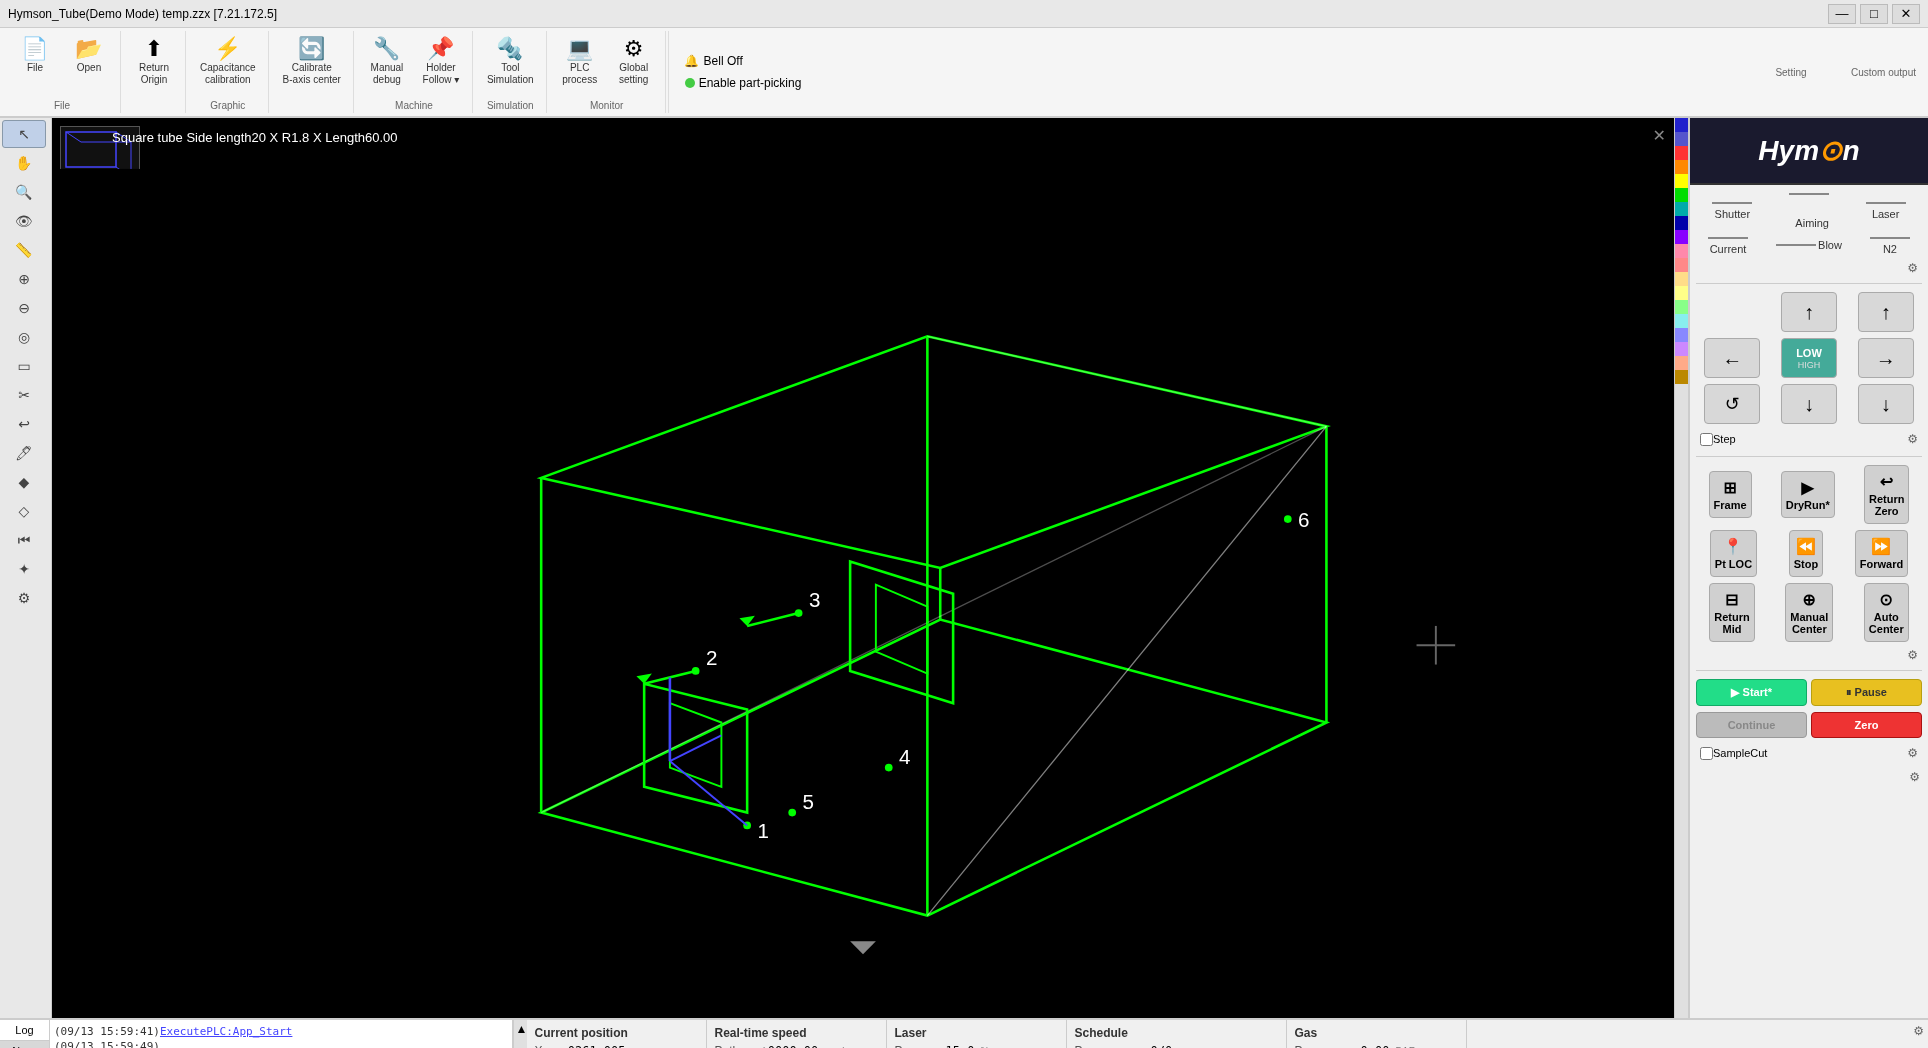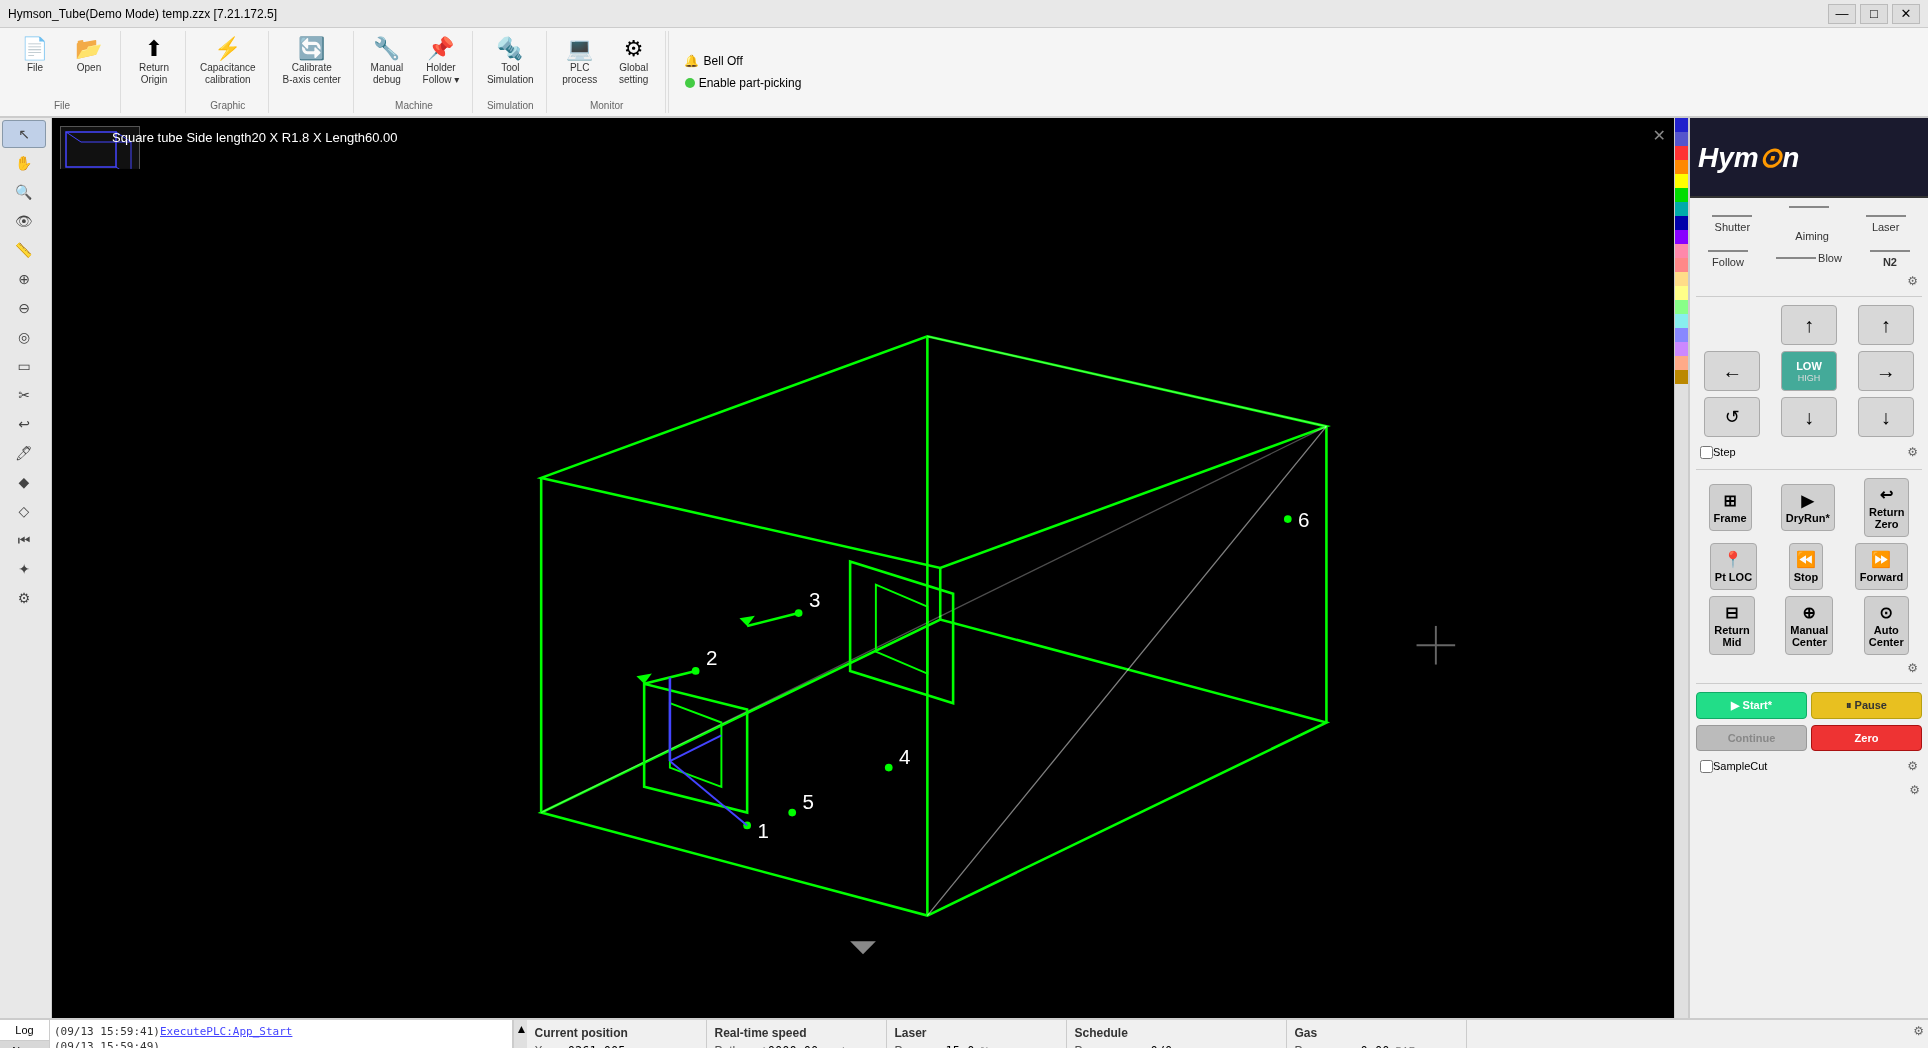--- a/index.html
+++ b/index.html
@@ -123,24 +123,24 @@
     #right-panel {
       width: 240px;
       background: #f0f0f0;
       border-left: 2px solid #ccc;
       display: flex;
       flex-direction: column;
     }
     
     #logo-area {
       background: #1a1a2e;
-      height: 80px;
-      display: flex;
-      align-items: center;
-      justify-content: flex-start;
+      height: 67px;
+      display: flex;
+      align-items: center;
+      justify-content: center;
       font-size: 28px;
       font-weight: bold;
       color: #fff;
       border-bottom: 2px solid #333;
       padding: 8px;
     }
     .logo-hymson { color: #fff; font-style: italic; }
     .logo-dot { color: #f90; }
 
     
@@ -367,20 +367,23 @@
     <div class="setting-item">
       <span class="bell-icon">🔔</span>
       <span>Bell Off</span>
     </div>
     <div class="setting-item">
       <span class="green-dot"></span>
       <span>Enable part-picking</span>
     </div>
   </div>
 
+  <div style="flex:1; text-align:right; padding-right:8px; display:flex; align-items:center; justify-content:flex-end; font-size:10px; color:#666;">
+    <span>Setting &nbsp;&nbsp;&nbsp;&nbsp;&nbsp;&nbsp;&nbsp;&nbsp;&nbsp;&nbsp;&nbsp;&nbsp;&nbsp;&nbsp; Custom output</span>
+  </div>
 </div>
 
 <div id="main">
 
   <div id="left-tools">
     <div class="tool-btn active">↖</div>
     <div class="tool-btn">✋</div>
     <div class="tool-btn">🔍</div>
     <div class="tool-btn">👁</div>
     <div class="tool-btn">📏</div>
@@ -516,27 +519,27 @@
         </div>
         <div style="display:flex;flex-direction:column;align-items:center;gap:2px;">
           <div class="indicator-line" style="background:#888;"></div>
           <div class="ctrl-label">Laser</div>
         </div>
       </div>
 
       <div class="ctrl-row">
         <div style="display:flex;flex-direction:column;align-items:center;gap:2px;">
           <div class="indicator-line" style="background:#888;"></div>
-          <div class="ctrl-label">Follow</div>
+          <div class="ctrl-label">Current</div>
         </div>
         <div style="display:flex;align-items:center;gap:2px;">
           <div class="indicator-line" style="background:#888;"></div>
           <div class="ctrl-label">Blow</div>
         </div>
-        <div style="display:flex;flex-direction:column;align-items:center;gap:2px;font-weight:bold;">
+        <div style="display:flex;flex-direction:column;align-items:center;gap:2px;">
           <div class="indicator-line" style="background:#888;"></div>
           <div class="ctrl-label">N2</div>
         </div>
       </div>
 
       <div style="text-align:right; padding: 0 4px;">
         <span class="gear-icon">⚙</span>
       </div>
 
       <div class="divider"></div>

